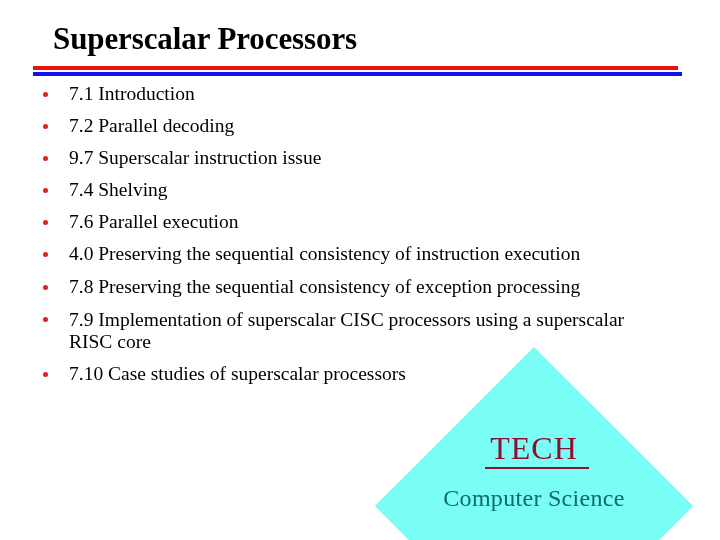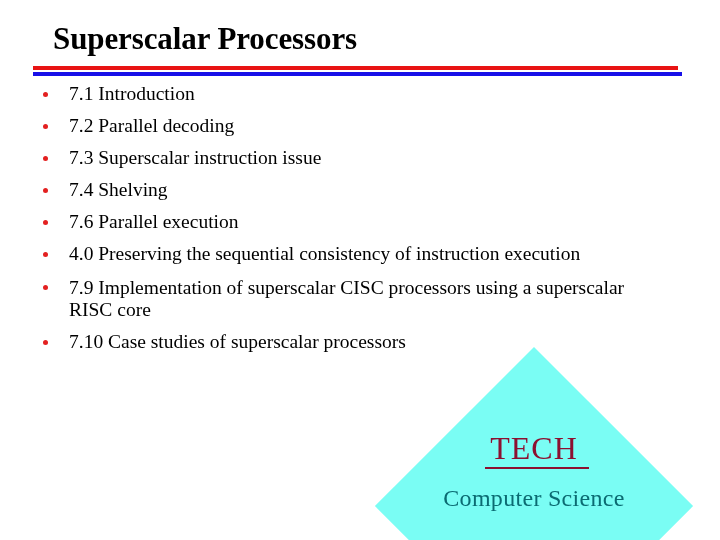--- a/index.html
+++ b/index.html
@@ -177,33 +177,37 @@
     <li class="bullet-item">
       <span class="bullet-dot"></span>
       <span>7.1 Introduction</span>
     </li>
     <li class="bullet-item">
       <span class="bullet-dot"></span>
       <span>7.2 Parallel decoding</span>
     </li>
     <li class="bullet-item">
       <span class="bullet-dot"></span>
-      <span>7.3 Superscalar instruction issue</span>
+      <span>9.7 Superscalar instruction issue</span>
     </li>
     <li class="bullet-item">
       <span class="bullet-dot"></span>
       <span>7.4 Shelving</span>
     </li>
     <li class="bullet-item">
       <span class="bullet-dot"></span>
       <span>7.6 Parallel execution</span>
     </li>
     <li class="bullet-item">
       <span class="bullet-dot"></span>
       <span>4.0 Preserving the sequential consistency of instruction execution</span>
+    </li>
+    <li class="bullet-item">
+      <span class="bullet-dot"></span>
+      <span>7.8 Preserving the sequential consistency of exception processing</span>
     </li>
     <li class="bullet-item two-line" style="width:560px;">
       <span class="bullet-dot"></span>
       <span>7.9 Implementation of superscalar CISC processors using a superscalar RISC core</span>
     </li>
     <li class="bullet-item">
       <span class="bullet-dot"></span>
       <span>7.10 Case studies of superscalar processors</span>
     </li>
   </ul>

